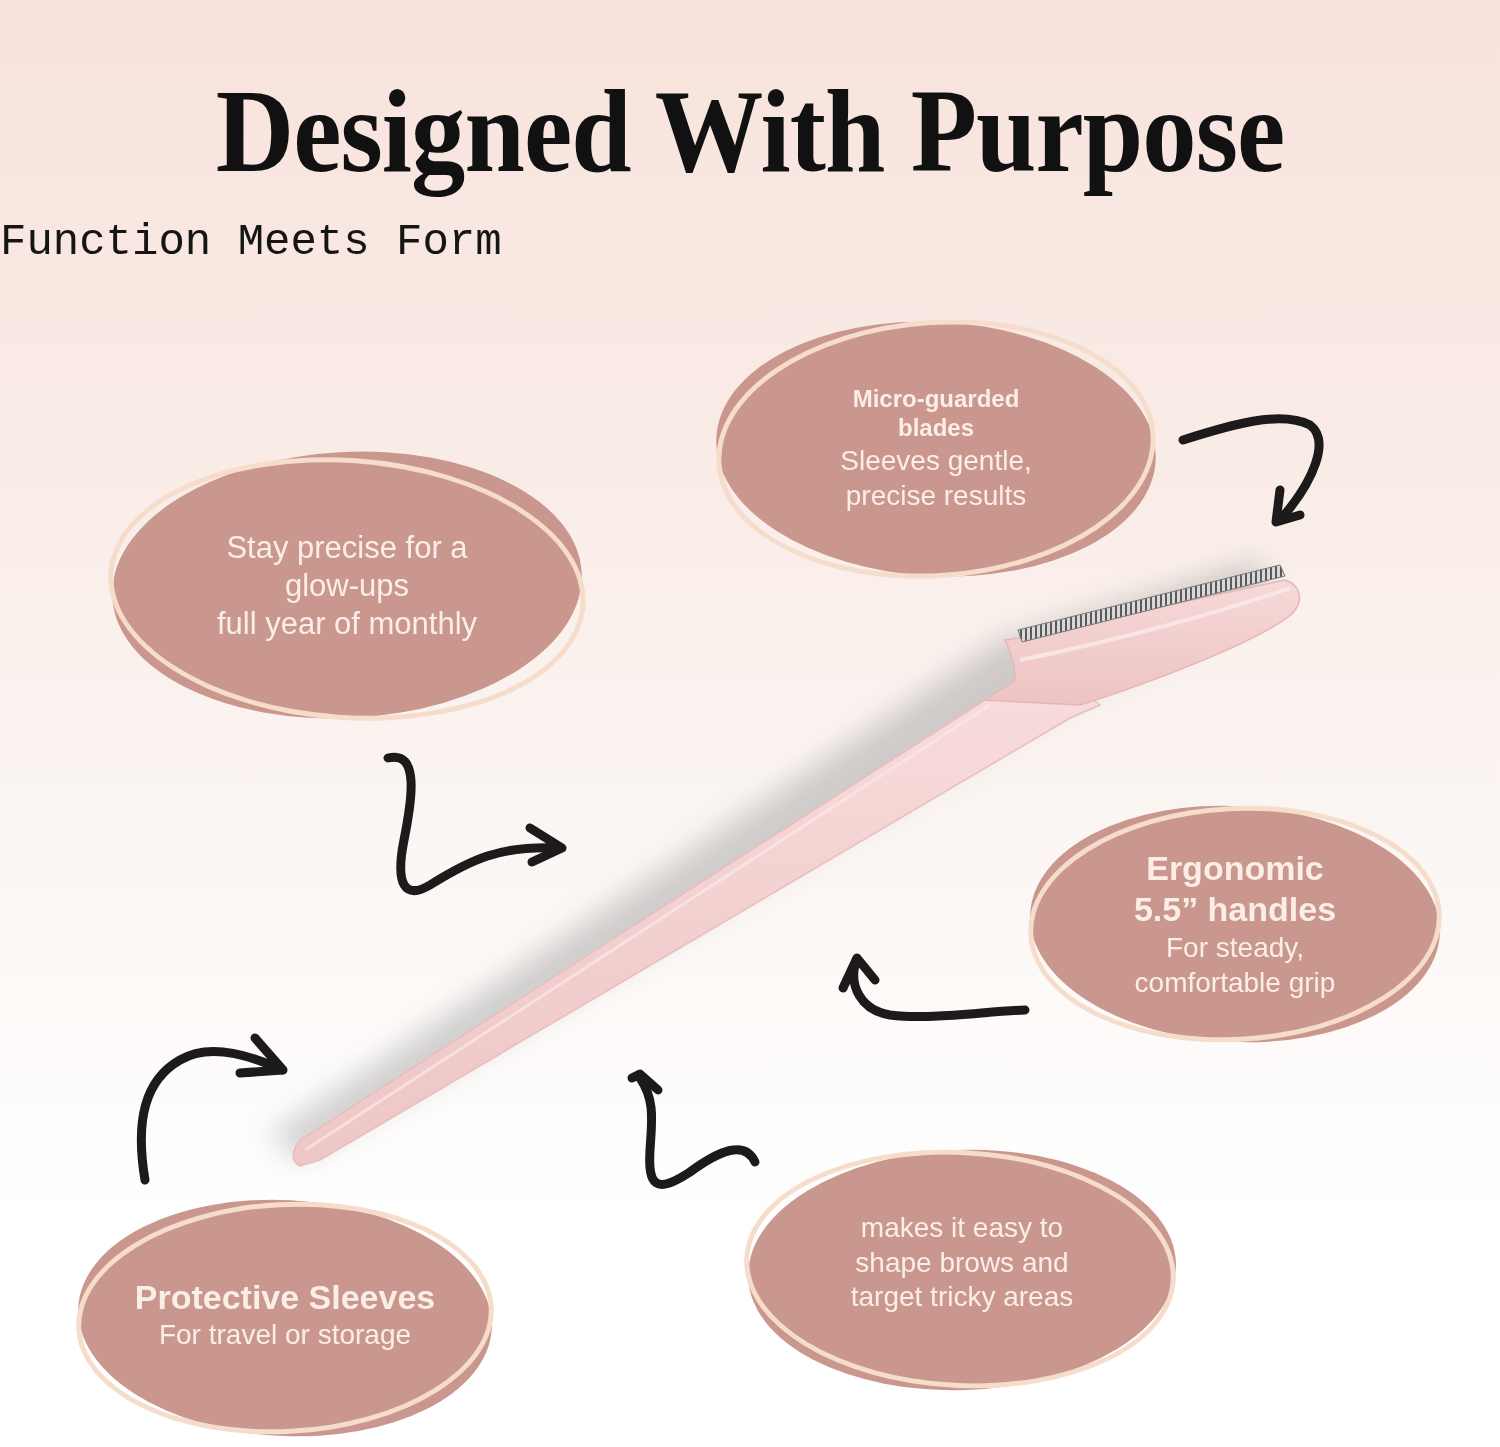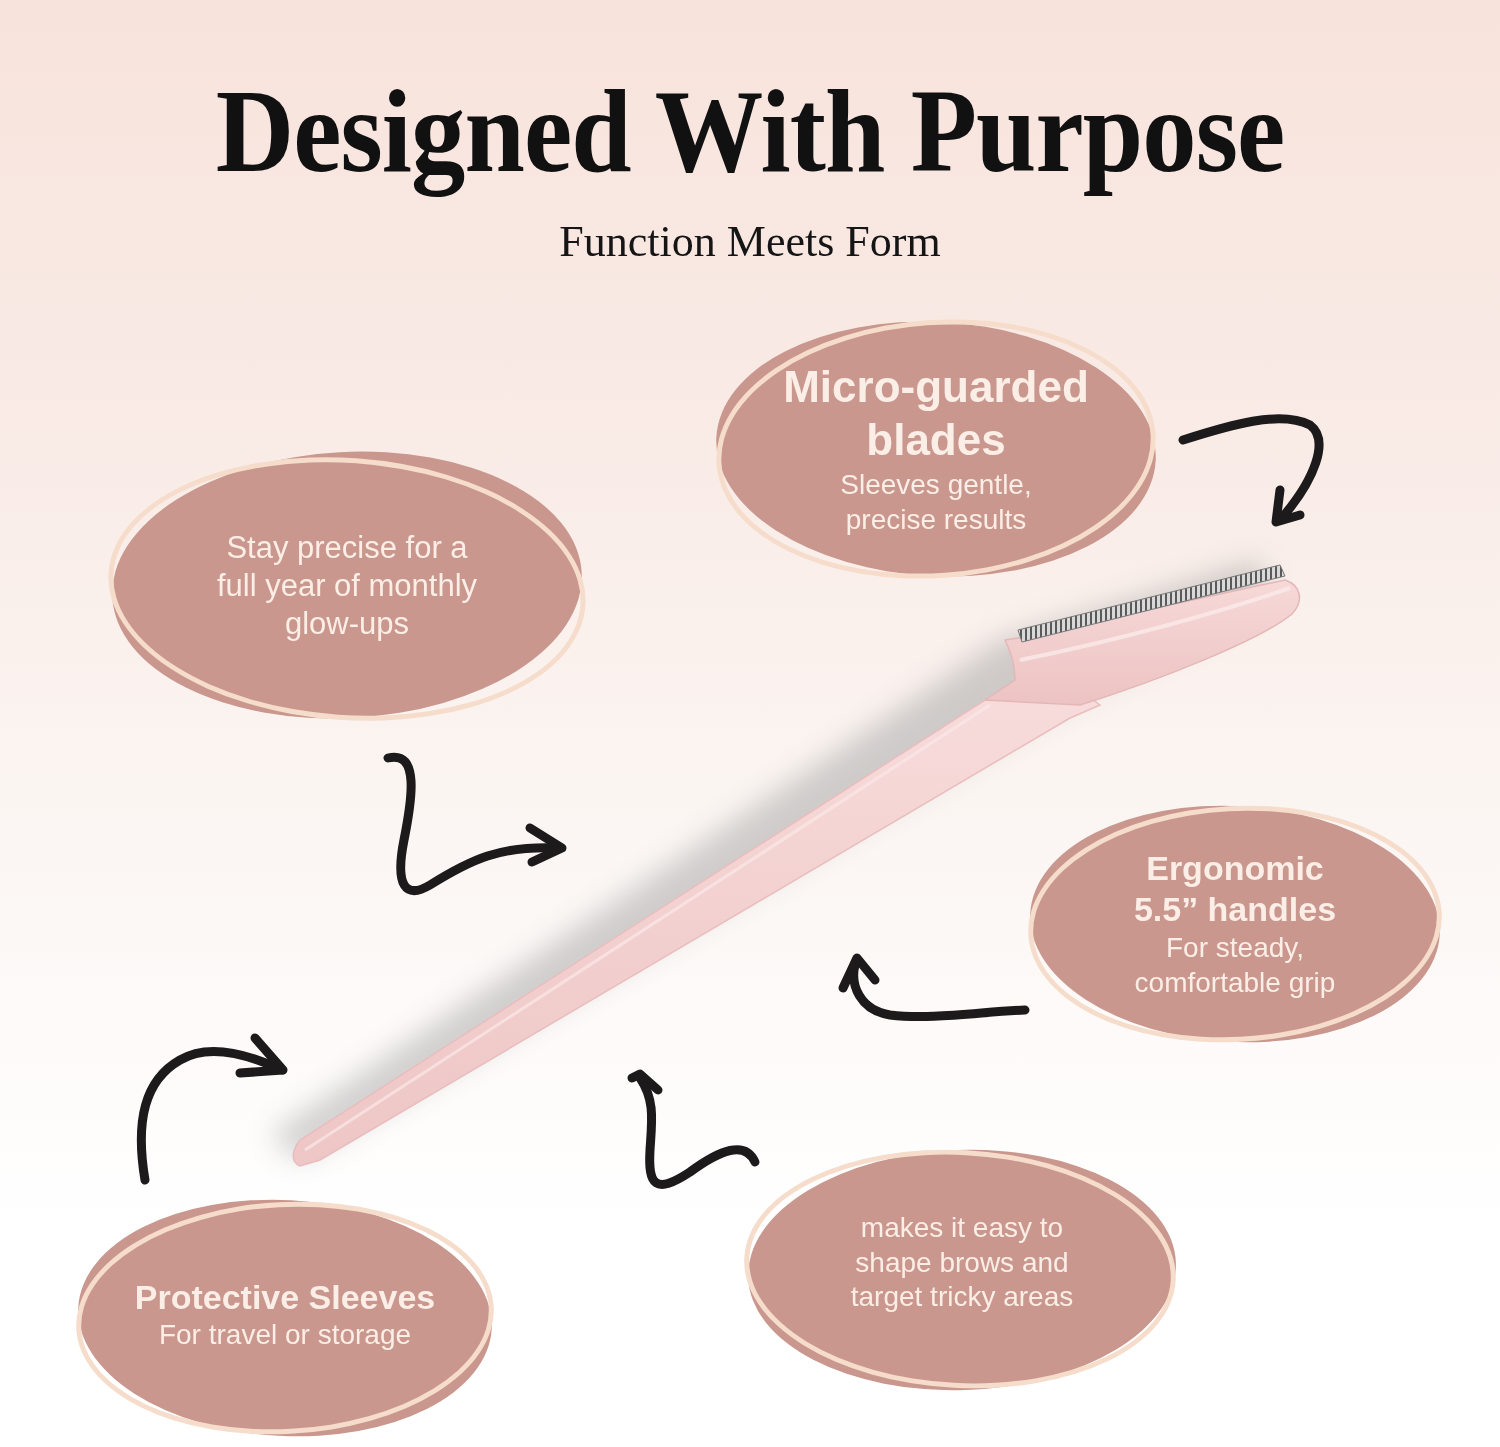--- a/index.html
+++ b/index.html
@@ -12,22 +12,22 @@
     .title {
       position: absolute; left: 0; width: 1500px; top: 62px;
       text-align: center;
       font-family: "Liberation Serif", "DejaVu Serif", serif;
       font-size: 118px; line-height: 140px; color: #111;
       letter-spacing: -1px;
       transform: scaleX(0.92);
     }
     .subtitle {
       position: absolute; left: 0; width: 1500px; top: 215px;
-      text-align: center;
-      font-family: Liberation Serif, serif;
+      text-align: left;
+      font-family: Liberation Mono, monospace;
       font-size: 44px; line-height: 54px; color: #151515;
     }
     .art { position: absolute; left: 0; top: 0; width: 1500px; height: 1447px; pointer-events: none; }
     .bubble {
       position: absolute;
       display: flex; flex-direction: column; align-items: center; justify-content: center;
       text-align: center; color: #fbeee6;
     }
     .bubble .blob {
       position: absolute; inset: 0;
@@ -101,31 +101,31 @@
     <path d="M255 1038 L283 1070 L240 1073"></path>
   </g>
 </svg>
 
 <div class="bubble" style="left:112px; top:452px; width:470px; height:266px;">
   <div class="blob" style="transform: rotate(-3deg);"></div>
   <div class="ring" style="left:-4px; top:6px; width:478px; height:262px; transform: rotate(4deg);"></div>
   <div class="txt">
     <div class="body" style="font-size:31px; margin-top:2px;">
       <div>Stay precise for a</div>
+      <div>glow-ups</div>
       <div>full year of monthly</div>
-      <div>glow-ups</div>
     </div>
   </div>
 </div>
 
 <div class="bubble" style="left:716px; top:322px; width:440px; height:254px;">
   <div class="blob" style="transform: rotate(3deg);"></div>
   <div class="ring" style="left:0px; top:-2px; width:440px; height:258px; transform: rotate(-4deg);"></div>
   <div class="txt">
-    <div class="head" style="font-size:44px;">
+    <div class="head" style="font-size:24px;">
       <div>Micro-guarded</div>
       <div>blades</div>
     </div>
     <div class="body" style="font-size:28px; margin-top:2px;">
       <div>Sleeves gentle,</div>
       <div>precise results</div>
     </div>
   </div>
 </div>
 

